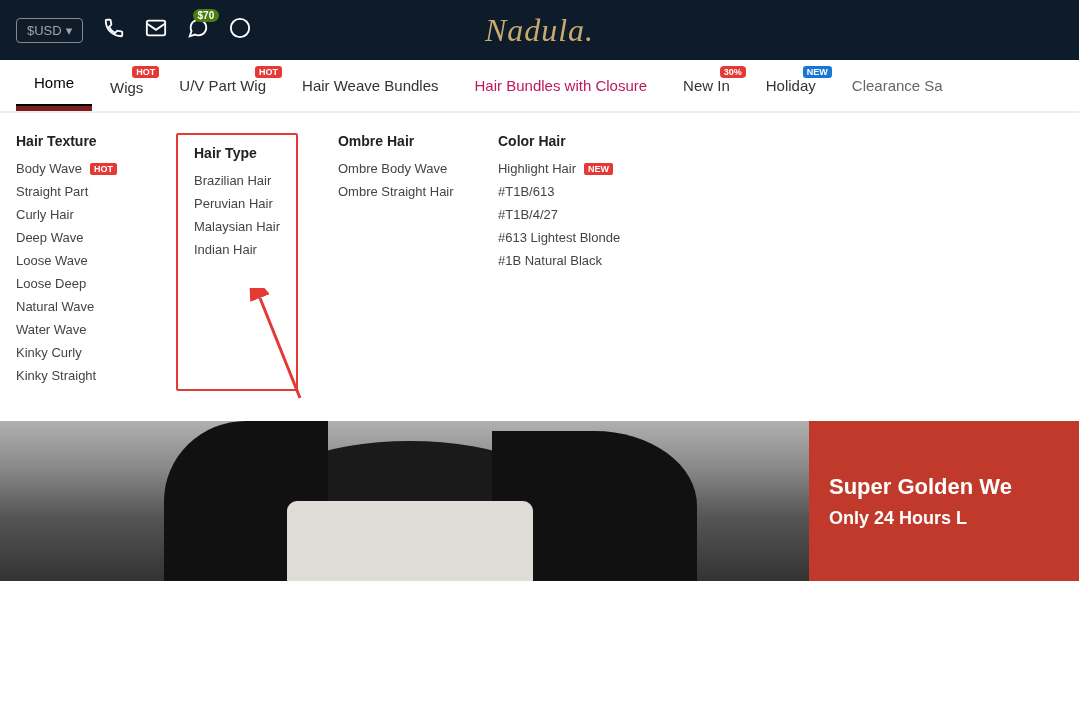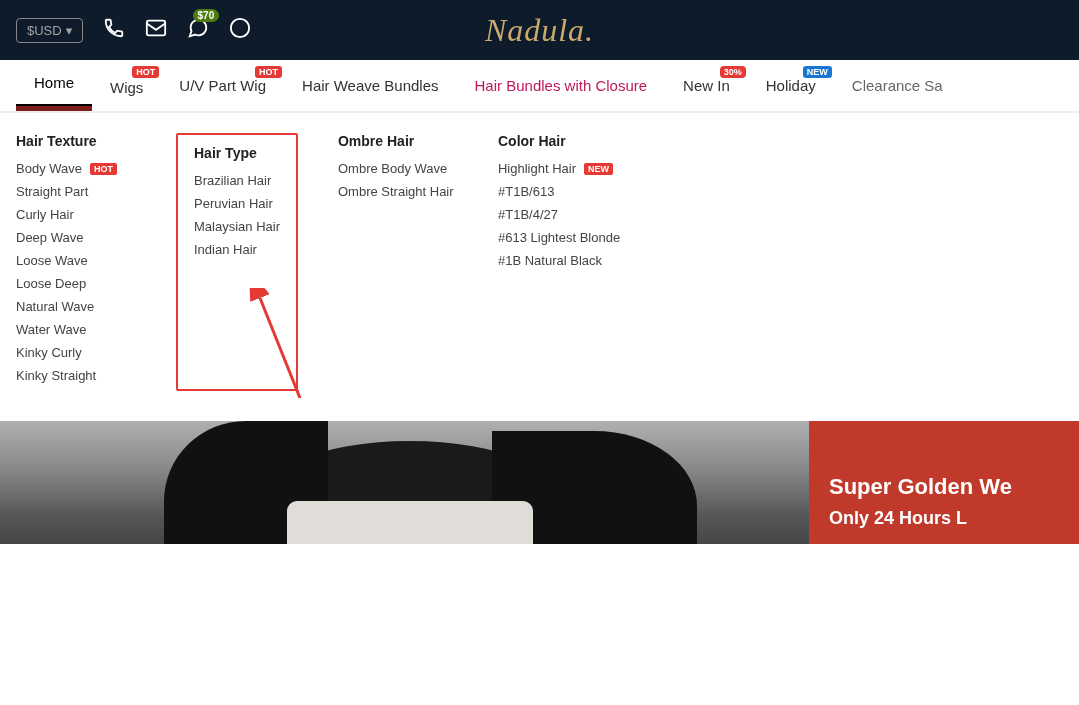--- a/index.html
+++ b/index.html
@@ -157,21 +157,21 @@
       color: #fff;
       font-size: 9px;
       font-weight: bold;
       padding: 1px 4px;
       border-radius: 2px;
       margin-left: 4px;
     }
 
     
     .hero {
-      height: 123px;
+      height: 160px;
       background: #c0392b;
       position: relative;
       overflow: hidden;
       display: flex;
     }
     .hero-image {
       width: 820px;
       height: 160px;
       background: #888;
       position: relative;

